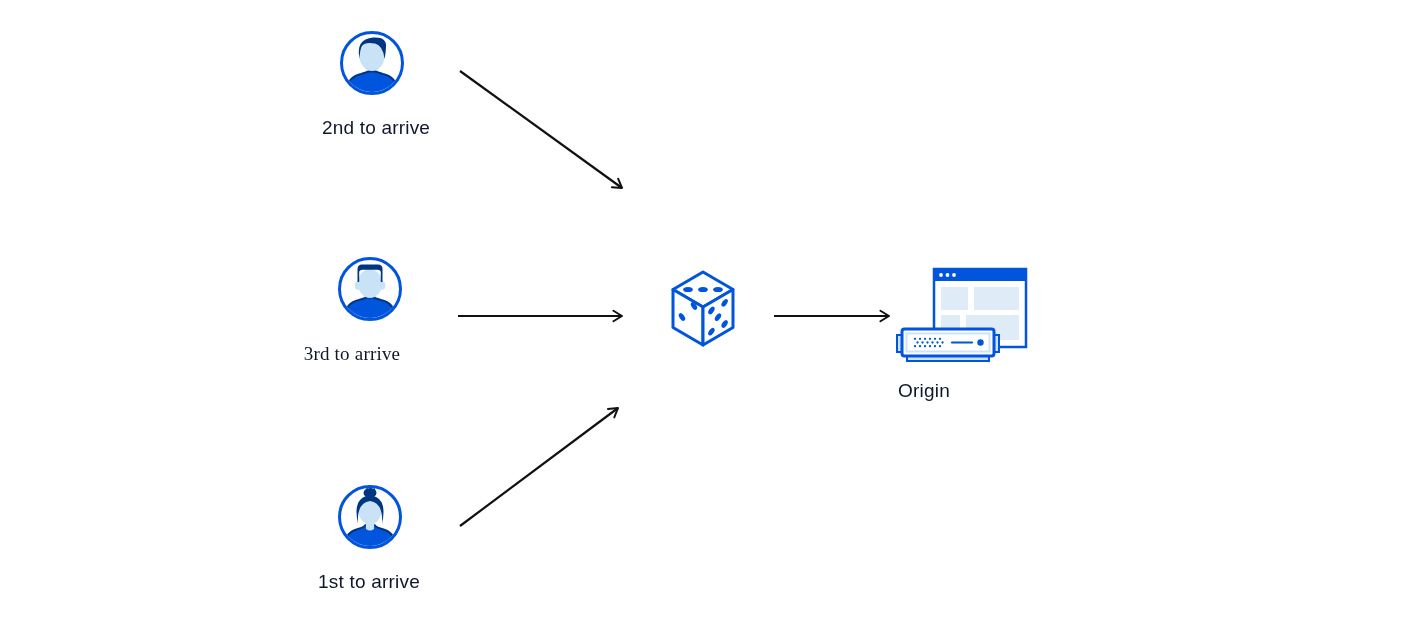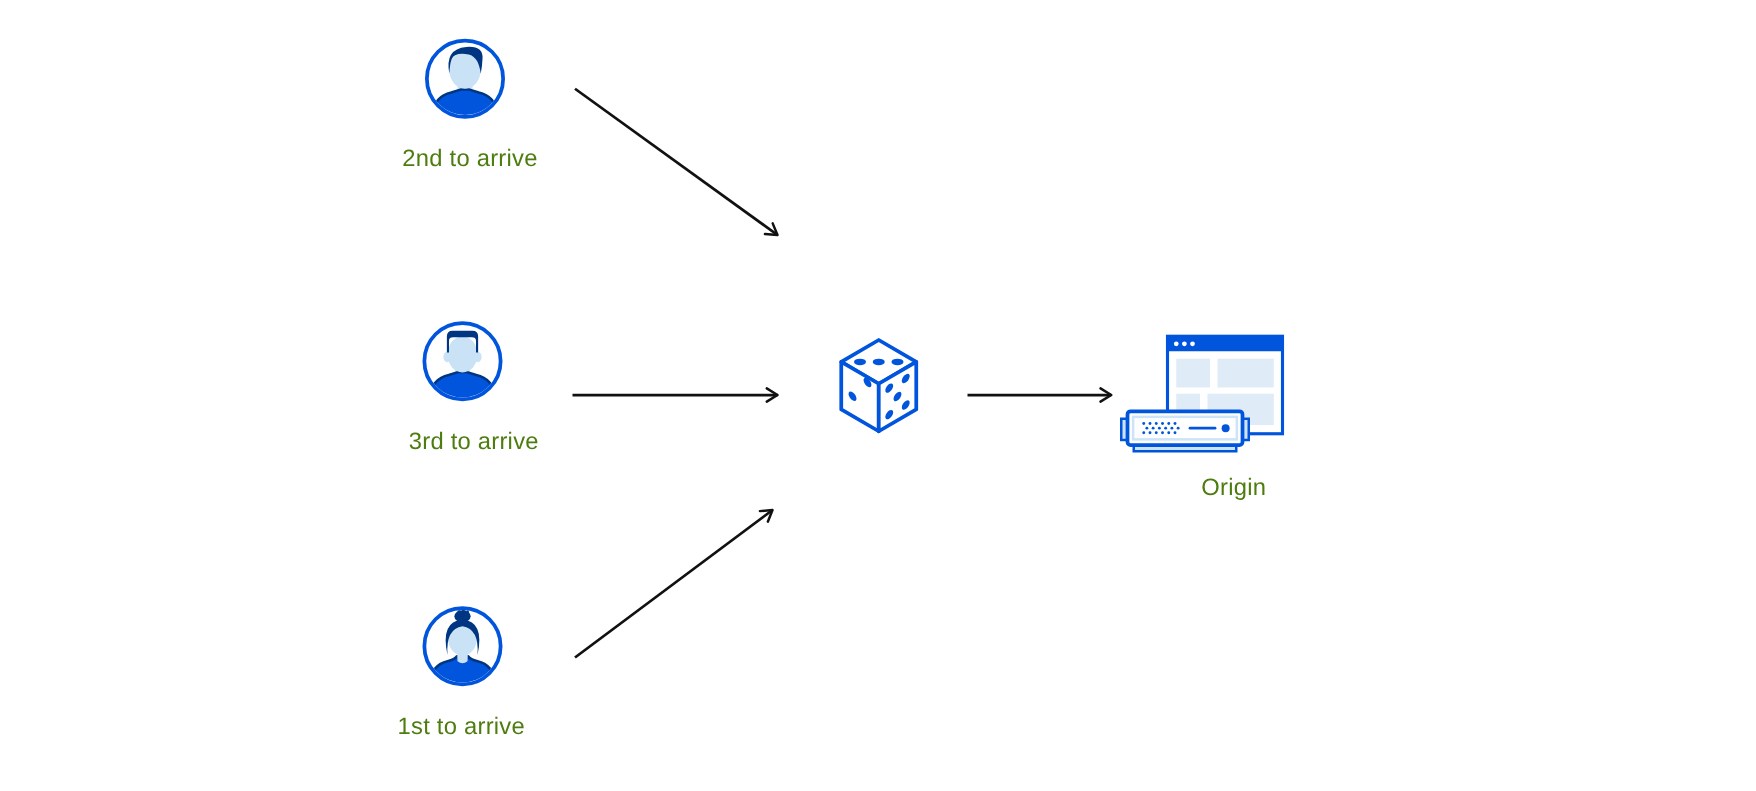--- a/index.html
+++ b/index.html
@@ -10,21 +10,21 @@
     width: 1405px;
     height: 633px;
     background: #ffffff;
     overflow: hidden;
   }
   .abs { position: absolute; }
   .node-label {
     position: absolute;
     transform: translateX(-50%);
     font-size: 19px;
-    color: #4d7c0f;
+    color: #0f172a;
     white-space: nowrap;
     letter-spacing: 0.2px;
   }
   svg { display: block; }
   .arrow-layer { pointer-events: none; }
 </style>
 </head>
 <body>
 
 <div class="canvas">
@@ -72,21 +72,21 @@
         <rect x="27" y="28" width="12" height="16" fill="#c9e2f6"></rect>
         <path d="M33,64 L6,64 Q8,47 22,44 L30,41.5 L36,41.5 L44,44 Q58,47 60,64 Z" fill="#0055dc" stroke="#003681" stroke-width="2" stroke-linejoin="round"></path>
         <ellipse cx="20.8" cy="29.5" rx="3.1" ry="4.2" fill="#c9e2f6"></ellipse>
         <ellipse cx="45.2" cy="29.5" rx="3.1" ry="4.2" fill="#c9e2f6"></ellipse>
         <ellipse cx="33" cy="27.5" rx="12" ry="14.5" fill="#c9e2f6"></ellipse>
         <path d="M20.5,26 L20.5,13 Q20.5,8.5 25,8.5 L41,8.5 Q45.5,8.5 45.5,13 L45.5,26 L43.8,26 L43.8,16.5 Q43.8,13.8 40.5,13.8 L25.5,13.8 Q22.2,13.8 22.2,16.5 L22.2,26 Z" fill="#003681"></path>
       </g>
       <circle cx="33" cy="33" r="30.5" fill="none" stroke="#0055dc" stroke-width="3"></circle>
     </svg>
   </div>
-  <div class="node-label" style="left:379px; top:343px;">3rd to arrive</div>
+  <div class="node-label" style="left:352px; top:343px;font-family:Liberation Serif, serif;">3rd to arrive</div>
 
   <div class="abs" style="left:337px; top:484px;">
     <svg width="66" height="66" viewBox="0 0 66 66">
       <defs>
           <clipPath id="clip-av3">
             <circle cx="33" cy="33" r="29"></circle>
           </clipPath>
         </defs>
       <circle cx="33" cy="33" r="30.5" fill="#ffffff"></circle>
       <g clip-path="url(#clip-av3)">
@@ -163,15 +163,15 @@
           <circle cx="27" cy="86.2" r="1.15"></circle>
           <circle cx="32" cy="86.2" r="1.15"></circle>
         <circle cx="37" cy="86.2" r="1.15"></circle>
           <circle cx="42" cy="86.2" r="1.15"></circle>
           <circle cx="47" cy="86.2" r="1.15"></circle>
       </g>
       <line x1="59" y1="82.5" x2="79" y2="82.5" stroke="#0055dc" stroke-width="2.2" stroke-linecap="round"></line>
       <circle cx="87.5" cy="82.5" r="3.2" fill="#0055dc"></circle>
     </svg>
   </div>
-  <div class="node-label" style="left:987px; top:380px;">Origin</div>
+  <div class="node-label" style="left:924px; top:380px;">Origin</div>
 
 </div>
 
 </body></html>

